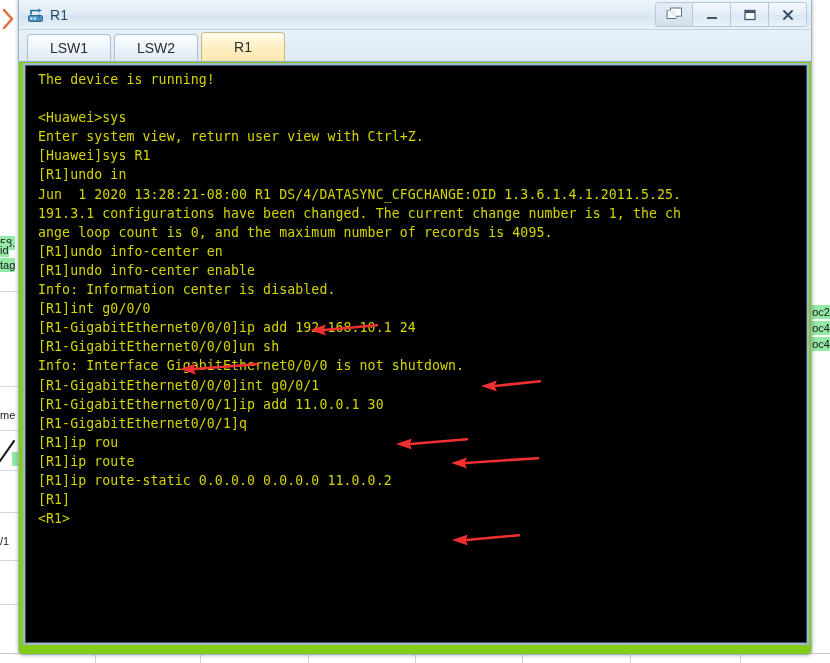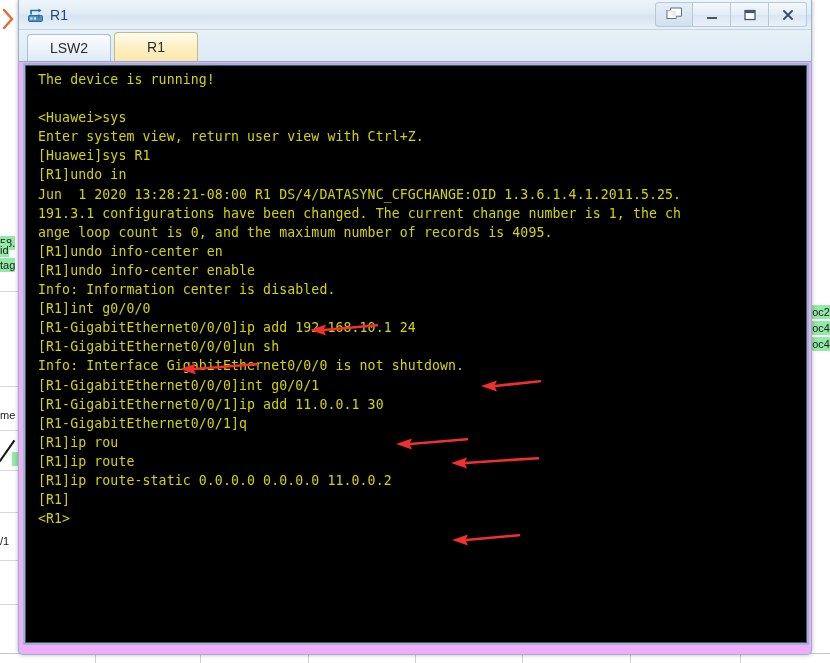--- a/index.html
+++ b/index.html
@@ -42,21 +42,21 @@
     background: #161616;
     transform: rotate(35deg);
     transform-origin: center;
   }
 
   
   #win {
     position: absolute;
     left: 18px; top: 0px;
     width: 794px; height: 655px;
-    background: #f0abfc;
+    background: #84cc16;
     border: 1px solid #9ab3cc;
     border-top: none;
     border-radius: 0 0 5px 5px;
     box-shadow: 0 0 4px rgba(0,0,0,.30);
   }
 
   
   #titlebar {
     position: relative;
     height: 30px;
@@ -247,20 +247,23 @@
       </div>
       <div class="wbtn">
         <svg width="16" height="14" viewBox="0 0 16 14">
           <path d="M4 3 L12 11 M12 3 L4 11" stroke="#3b4e63" stroke-width="1.9" stroke-linecap="round"></path>
         </svg>
       </div>
     </div>
   </div>
 
   <div id="tabstrip">
+      <div class="tab">
+        <span>LSW1</span>
+      </div>
       <div class="tab">
         <span>LSW2</span>
       </div>
       <div class="tab active">
         <span>R1</span>
       </div>
     </div>
 
   <div id="term-wrap">
     <div id="terminal" style="background: rgb(0, 0, 0);">

